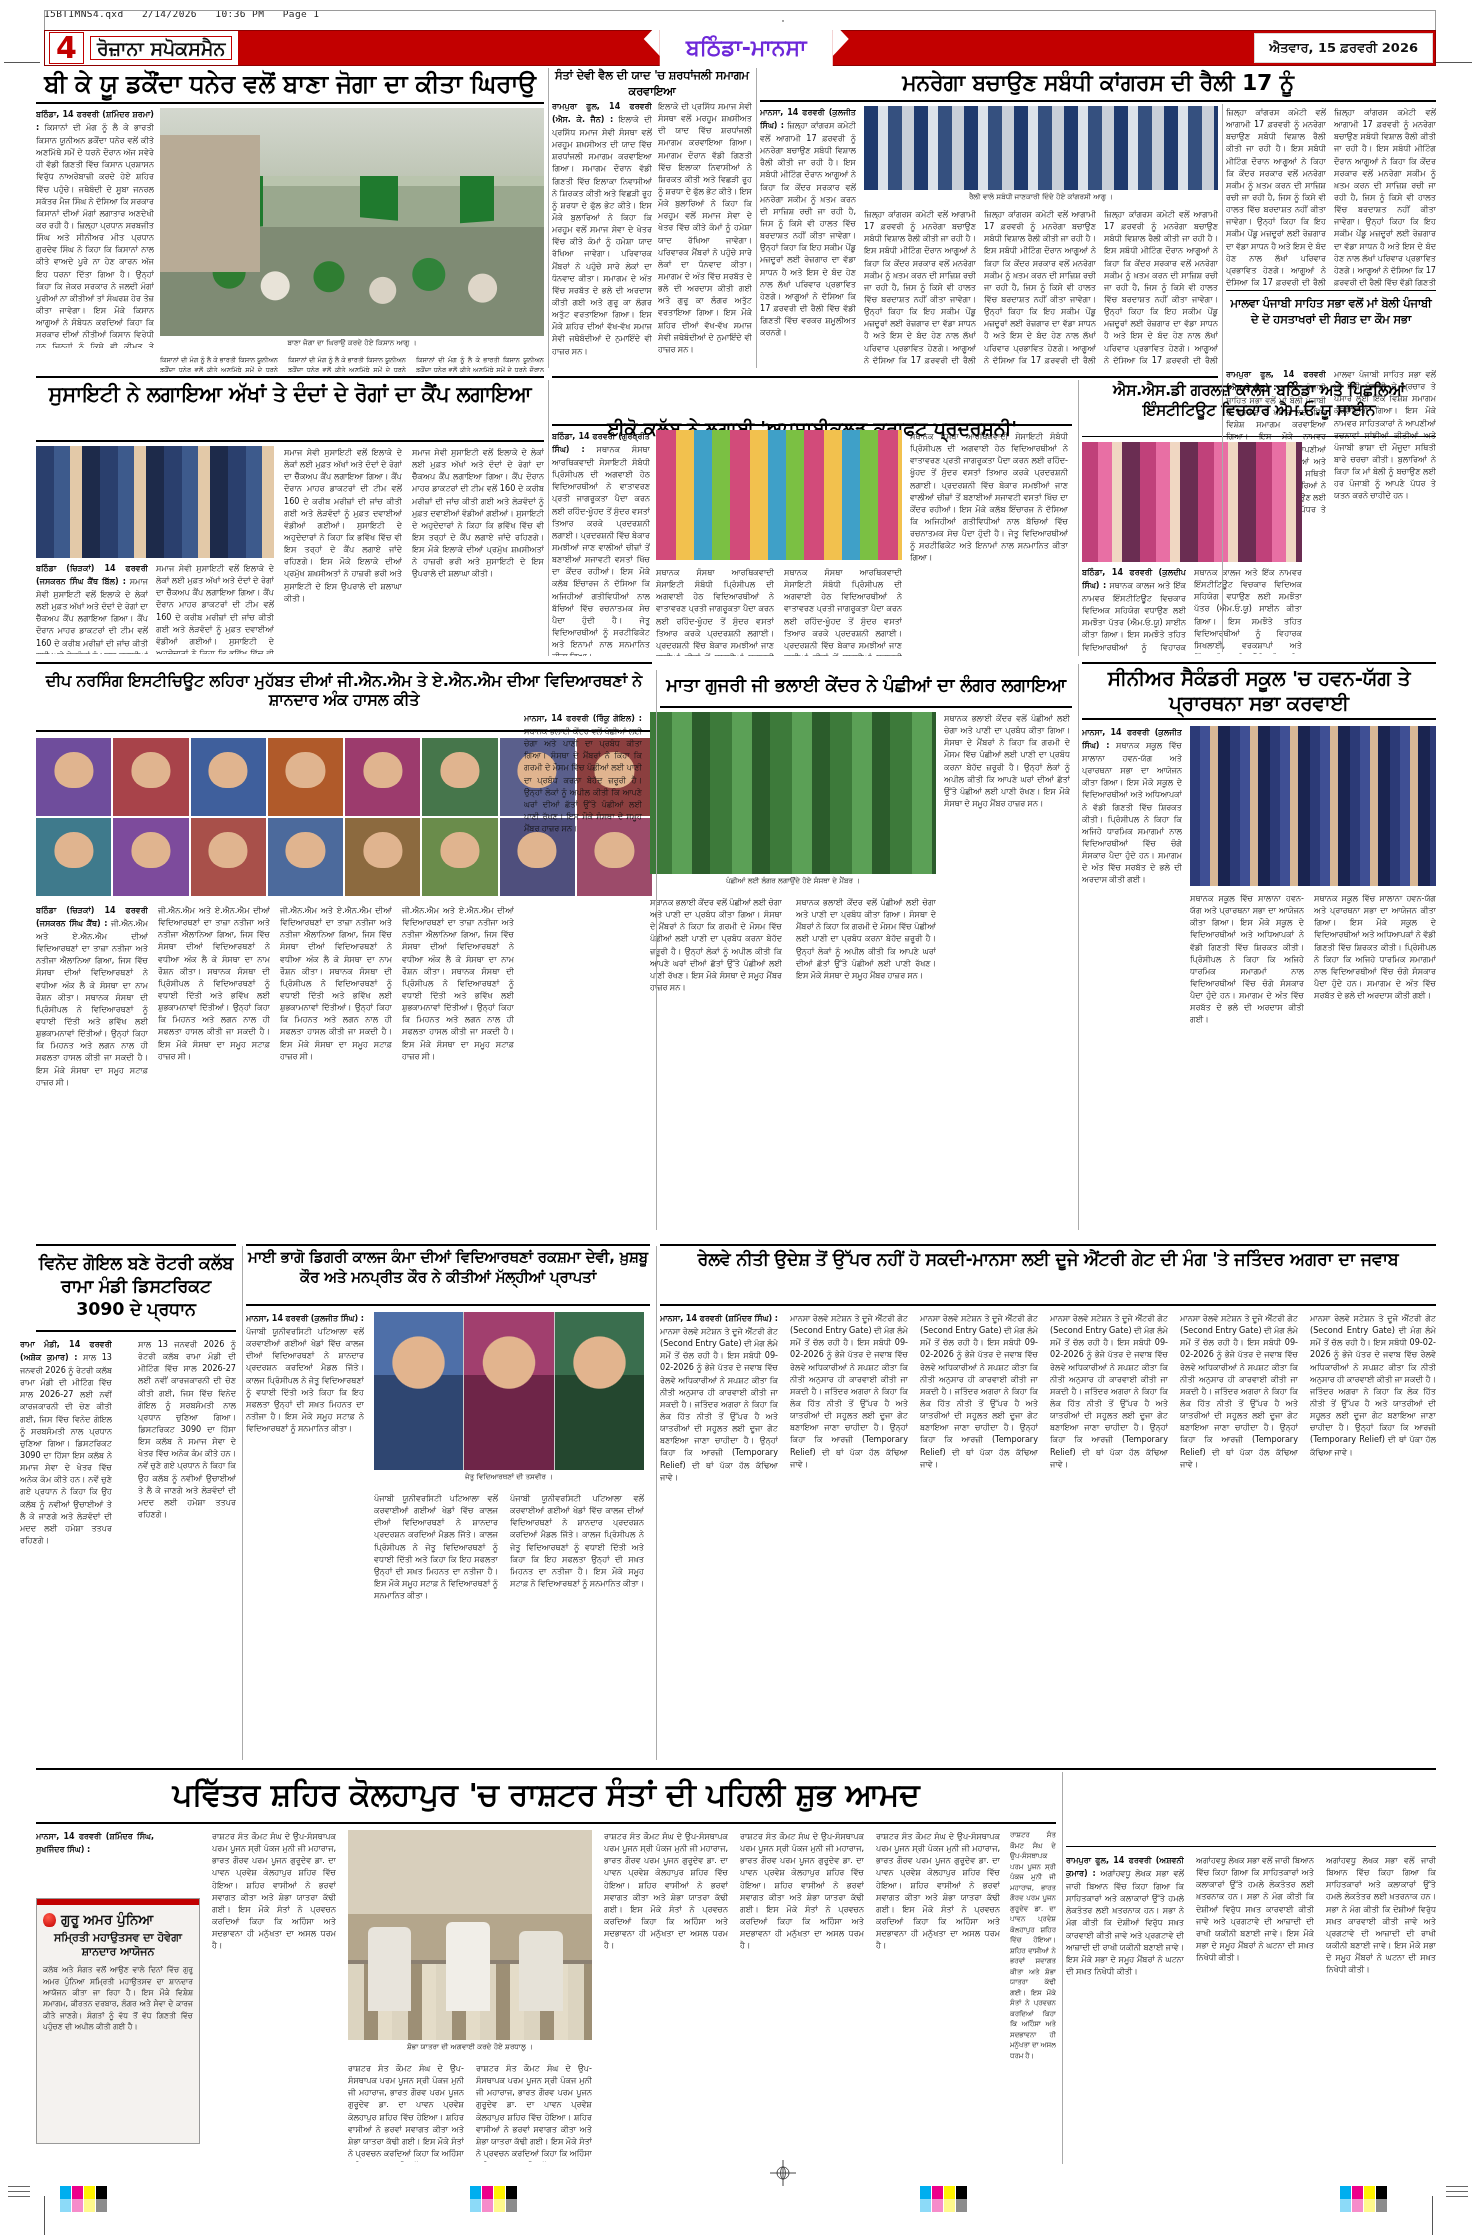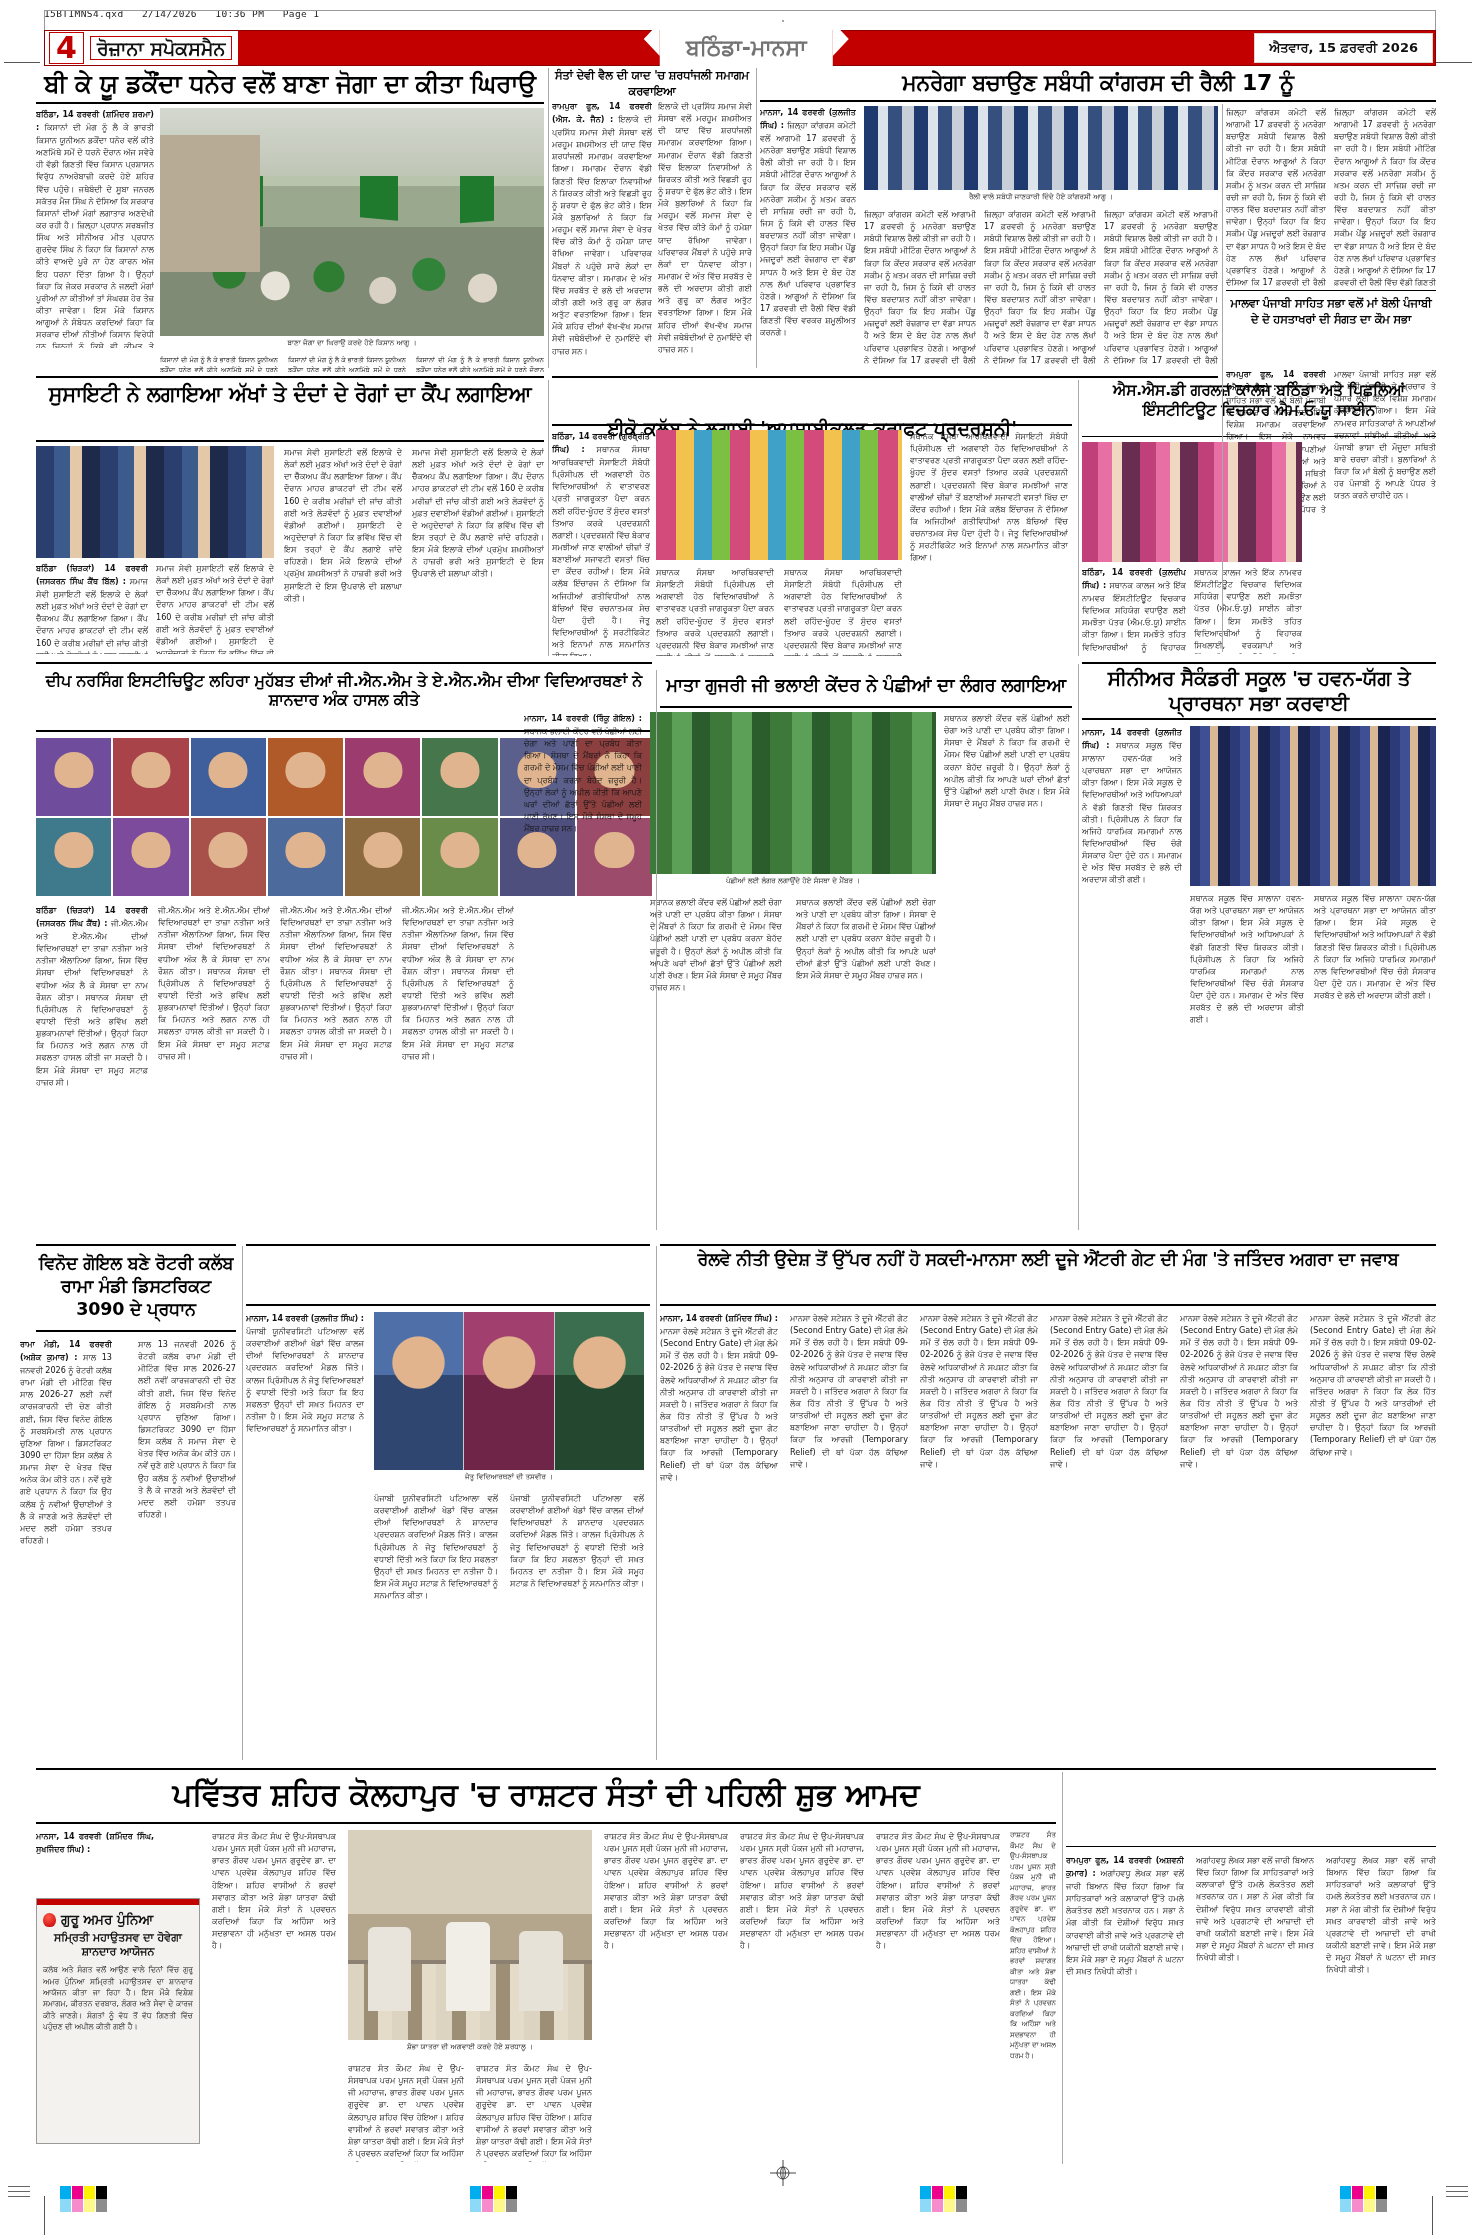--- a/index.html
+++ b/index.html
@@ -44,21 +44,21 @@
   }
   .mh-brand {
     font-size:19px; font-weight:bold; color:#111; white-space:nowrap;
     border:1px solid #c20000; padding:1px 6px; line-height:1.1;
   }
   .mh-mid {
     flex:1; position:relative;
   }
   .mh-edition {
     position:absolute; left:50%; top:50%; transform:translate(-50%,-50%);
-    background:#fff; color:#737373; font-size:22px; font-weight:bold;
+    background:#fff; color:#6d28d9; font-size:22px; font-weight:bold;
     padding:14px 26px; white-space:nowrap; line-height:1.1;
   }
   .mh-edition:before, .mh-edition:after {
     content:""; position:absolute; top:0; width:0; height:0;
     border-top:17px solid transparent; border-bottom:17px solid transparent;
   }
   .mh-edition:before { left:-16px; border-right:16px solid #fff; }
   .mh-edition:after  { right:-16px; border-left:16px solid #fff; }
   .mh-date {
     background:#fff; color:#111; font-size:13px; font-weight:bold;
@@ -438,20 +438,21 @@
     <span>ਸਥਾਨਕ ਸਕੂਲ ਵਿੱਚ ਸਾਲਾਨਾ ਹਵਨ-ਯੱਗ ਅਤੇ ਪ੍ਰਾਰਥਨਾ ਸਭਾ ਦਾ ਆਯੋਜਨ ਕੀਤਾ ਗਿਆ। ਇਸ ਮੌਕੇ ਸਕੂਲ ਦੇ ਵਿਦਿਆਰਥੀਆਂ ਅਤੇ ਅਧਿਆਪਕਾਂ ਨੇ ਵੱਡੀ ਗਿਣਤੀ ਵਿੱਚ ਸ਼ਿਰਕਤ ਕੀਤੀ। ਪ੍ਰਿੰਸੀਪਲ ਨੇ ਕਿਹਾ ਕਿ ਅਜਿਹੇ ਧਾਰਮਿਕ ਸਮਾਗਮਾਂ ਨਾਲ ਵਿਦਿਆਰਥੀਆਂ ਵਿੱਚ ਚੰਗੇ ਸੰਸਕਾਰ ਪੈਦਾ ਹੁੰਦੇ ਹਨ। ਸਮਾਗਮ ਦੇ ਅੰਤ ਵਿੱਚ ਸਰਬੱਤ ਦੇ ਭਲੇ ਦੀ ਅਰਦਾਸ ਕੀਤੀ ਗਈ।</span>
   </div>
 
   <div class="rule2" style="position:absolute; left:36px; top:1244px; width:200px;"></div>
   <div class="rule2" style="position:absolute; left:246px; top:1244px; width:404px;"></div>
   <div class="rule2" style="position:absolute; left:660px; top:1244px; width:776px;"></div>
 
   <div class="hl" style="position:absolute; left:36px; top:1252px; width:200px; font-size:17.5px; line-height:1.3;">ਵਿਨੋਦ ਗੋਇਲ ਬਣੇ ਰੋਟਰੀ ਕਲੱਬ ਰਾਮਾ ਮੰਡੀ ਡਿਸਟਰਿਕਟ 3090 ਦੇ ਪ੍ਰਧਾਨ</div>
   <div class="rule" style="position:absolute; left:36px; top:1330px; width:200px; height:2px;"></div>
 
+  <div class="hl" style="position:absolute; left:246px; top:1248px; width:404px; font-size:15px; line-height:1.3;">ਮਾਈ ਭਾਗੋ ਡਿਗਰੀ ਕਾਲਜ ਕੰਮਾ ਦੀਆਂ ਵਿਦਿਆਰਥਣਾਂ ਰਕਸ਼ਮਾ ਦੇਵੀ, ਖ਼ੁਸ਼ਬੂ ਕੌਰ ਅਤੇ ਮਨਪ੍ਰੀਤ ਕੌਰ ਨੇ ਕੀਤੀਆਂ ਮੱਲ੍ਹੀਆਂ ਪ੍ਰਾਪਤਾਂ</div>
   <div class="rule" style="position:absolute; left:246px; top:1304px; width:404px; height:2px;"></div>
 
   <div class="hl" style="position:absolute; left:660px; top:1248px; width:776px; font-size:17.5px; line-height:1.3;">ਰੇਲਵੇ ਨੀਤੀ ਉਦੇਸ਼ ਤੋਂ ਉੱਪਰ ਨਹੀਂ ਹੋ ਸਕਦੀ-ਮਾਨਸਾ ਲਈ ਦੂਜੇ ਐਂਟਰੀ ਗੇਟ ਦੀ ਮੰਗ 'ਤੇ ਜਤਿੰਦਰ ਅਗਰਾ ਦਾ ਜਵਾਬ</div>
   <div class="rule" style="position:absolute; left:660px; top:1304px; width:776px; height:2px;"></div>
 
   <div class="body-col" style="position:absolute; left:20px; top:1338px; width:92px; height:420px;">
     <span class="byline">ਰਾਮਾ ਮੰਡੀ, 14 ਫਰਵਰੀ (ਅਸ਼ੋਕ ਕੁਮਾਰ) :</span>
     <span>ਸਾਲ 13 ਜਨਵਰੀ 2026 ਨੂੰ ਰੋਟਰੀ ਕਲੱਬ ਰਾਮਾ ਮੰਡੀ ਦੀ ਮੀਟਿੰਗ ਵਿੱਚ ਸਾਲ 2026-27 ਲਈ ਨਵੀਂ ਕਾਰਜਕਾਰਨੀ ਦੀ ਚੋਣ ਕੀਤੀ ਗਈ, ਜਿਸ ਵਿੱਚ ਵਿਨੋਦ ਗੋਇਲ ਨੂੰ ਸਰਬਸੰਮਤੀ ਨਾਲ ਪ੍ਰਧਾਨ ਚੁਣਿਆ ਗਿਆ। ਡਿਸਟਰਿਕਟ 3090 ਦਾ ਹਿੱਸਾ ਇਸ ਕਲੱਬ ਨੇ ਸਮਾਜ ਸੇਵਾ ਦੇ ਖੇਤਰ ਵਿੱਚ ਅਨੇਕ ਕੰਮ ਕੀਤੇ ਹਨ। ਨਵੇਂ ਚੁਣੇ ਗਏ ਪ੍ਰਧਾਨ ਨੇ ਕਿਹਾ ਕਿ ਉਹ ਕਲੱਬ ਨੂੰ ਨਵੀਆਂ ਉਚਾਈਆਂ ਤੇ ਲੈ ਕੇ ਜਾਣਗੇ ਅਤੇ ਲੋੜਵੰਦਾਂ ਦੀ ਮਦਦ ਲਈ ਹਮੇਸ਼ਾ ਤਤਪਰ ਰਹਿਣਗੇ।</span>
   </div>
   <div class="body-col" style="position:absolute; left:138px; top:1338px; width:98px; height:420px;">

